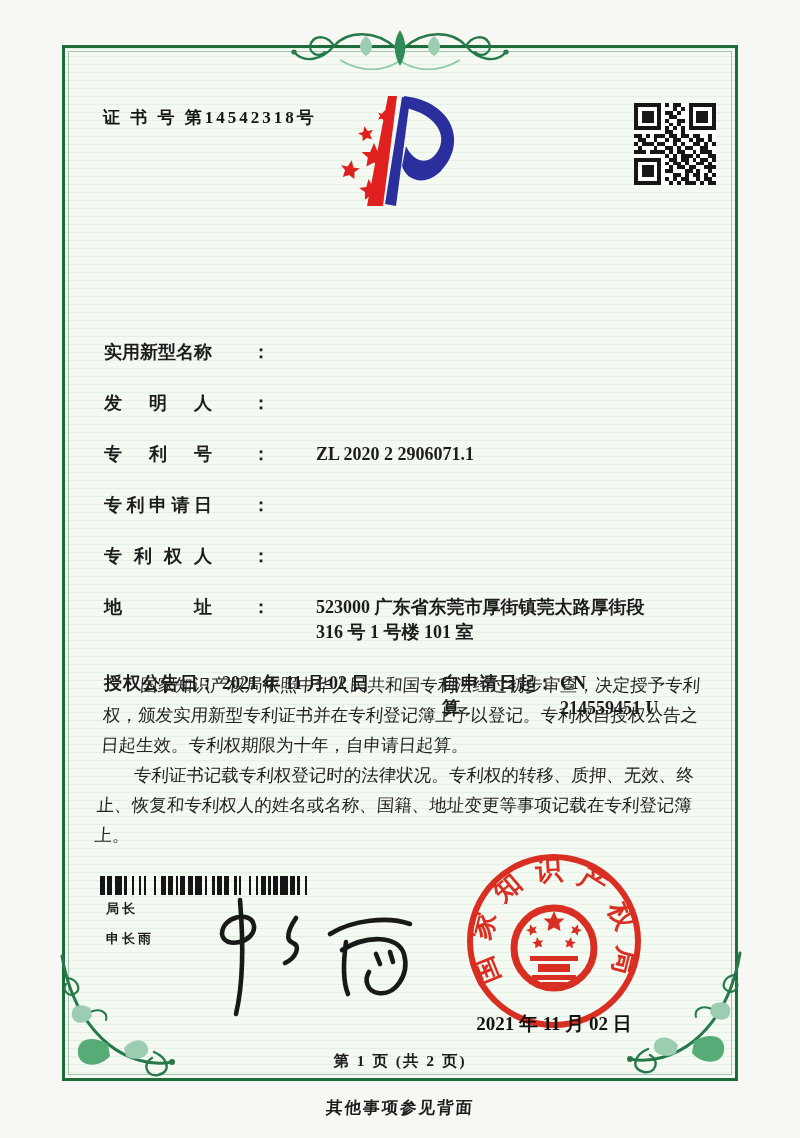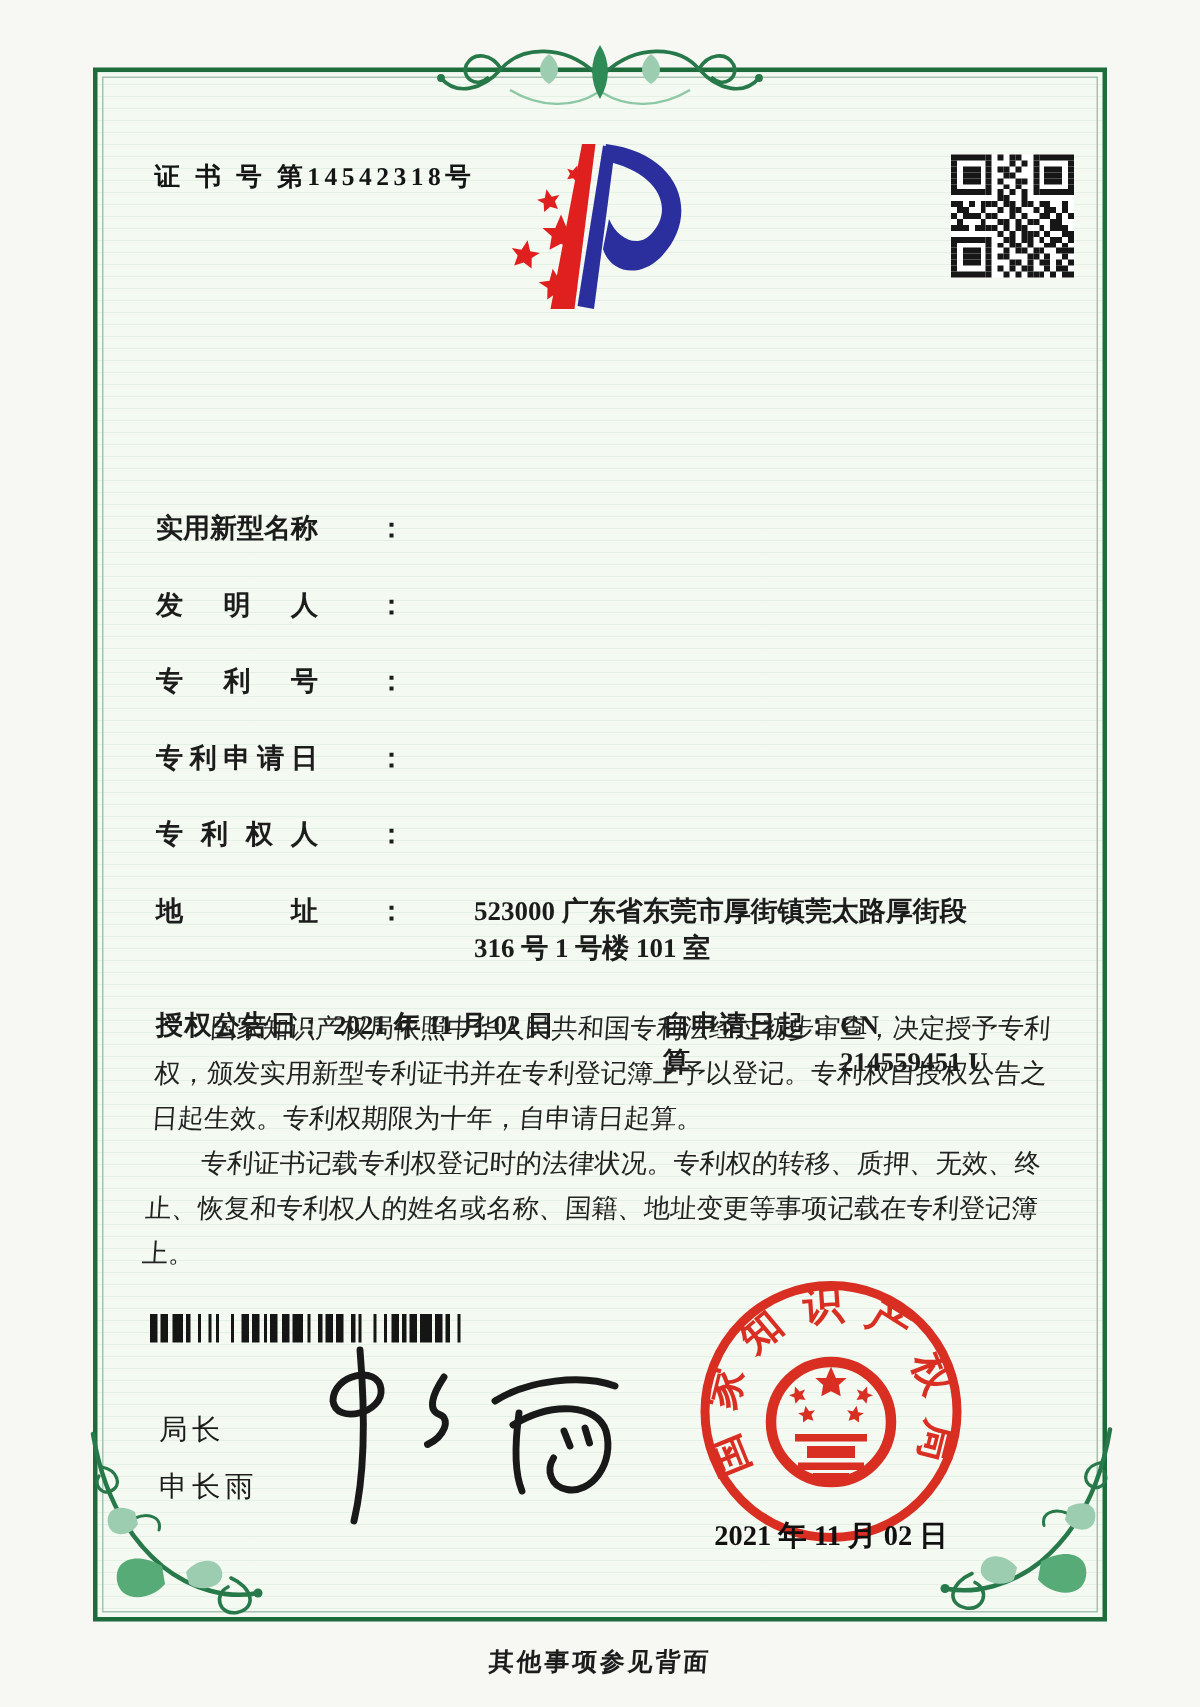--- a/index.html
+++ b/index.html
@@ -64,21 +64,21 @@
   }
   .paras p{margin:0;text-indent:2em;}
 
   
   .barcode{
     position:absolute;left:100px;top:876px;width:212px;height:19px;
     display:flex;align-items:stretch;
   }
   .barcode i{display:block;}
 
-  .signer{position:absolute;left:106px;top:940px;font-size:19px;font-weight:400;letter-spacing:3px;}
+  .signer{position:absolute;left:106px;top:900px;font-size:13px;font-weight:700;letter-spacing:3px;}
   .signer div{margin-bottom:12px;}
   .signature{position:absolute;left:192px;top:892px;width:240px;height:128px;}
 
   .seal{position:absolute;left:458px;top:848px;width:192px;height:202px;}
 
   .page-info{
     position:absolute;left:0;right:0;top:1051px;text-align:center;
     font-size:15.5px;font-weight:600;letter-spacing:2px;
   }
   .back-note{
@@ -614,20 +614,21 @@
       <span class="lbl">实用新型名称</span>
         <span class="colon">：</span>
     </div>
     <div class="row">
       <span class="lbl">发明人</span>
         <span class="colon">：</span>
     </div>
     <div class="row">
       <span class="lbl">专利号</span>
         <span class="colon">：</span>
+        <span class="val">ZL 2020 2 2906071.1</span>
     </div>
     <div class="row">
       <span class="lbl">专利申请日</span>
         <span class="colon">：</span>
     </div>
     <div class="row">
       <span class="lbl">专利权人</span>
         <span class="colon">：</span>
     </div>
     <div class="row">
@@ -751,15 +752,16 @@
       <use href="#st2" transform="translate(80,95) scale(6) rotate(-10)"></use>
       <use href="#st2" transform="translate(112,95) scale(6) rotate(10)"></use>
       <rect x="72" y="108" width="48" height="5"></rect>
       <rect x="80" y="116" width="32" height="8"></rect>
       <rect x="74" y="127" width="44" height="5"></rect>
       <rect x="84" y="134" width="24" height="4"></rect>
     </g>
     <text x="96" y="182" text-anchor="middle" font-size="19" font-weight="bold" fill="#111" font-family="'Liberation Serif','DejaVu Serif',serif">2021 年 11 月 02 日</text>
   </svg>
 
+  <div class="page-info">第 1 页 (共 2 页)</div>
   <div class="back-note">其他事项参见背面</div>
 
 </div>
 
 </body></html>

